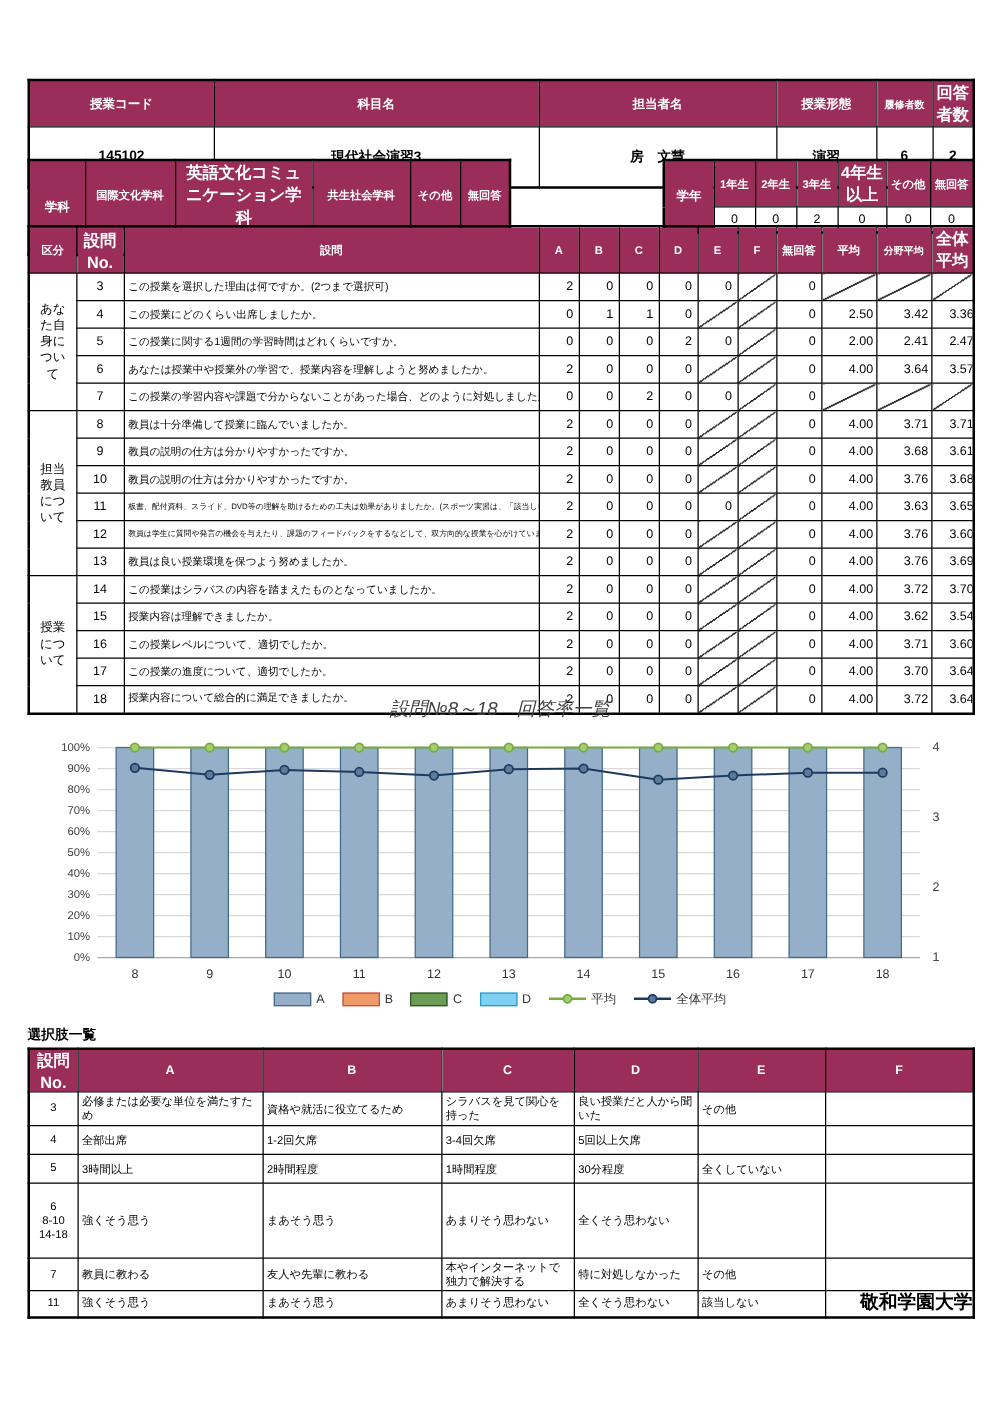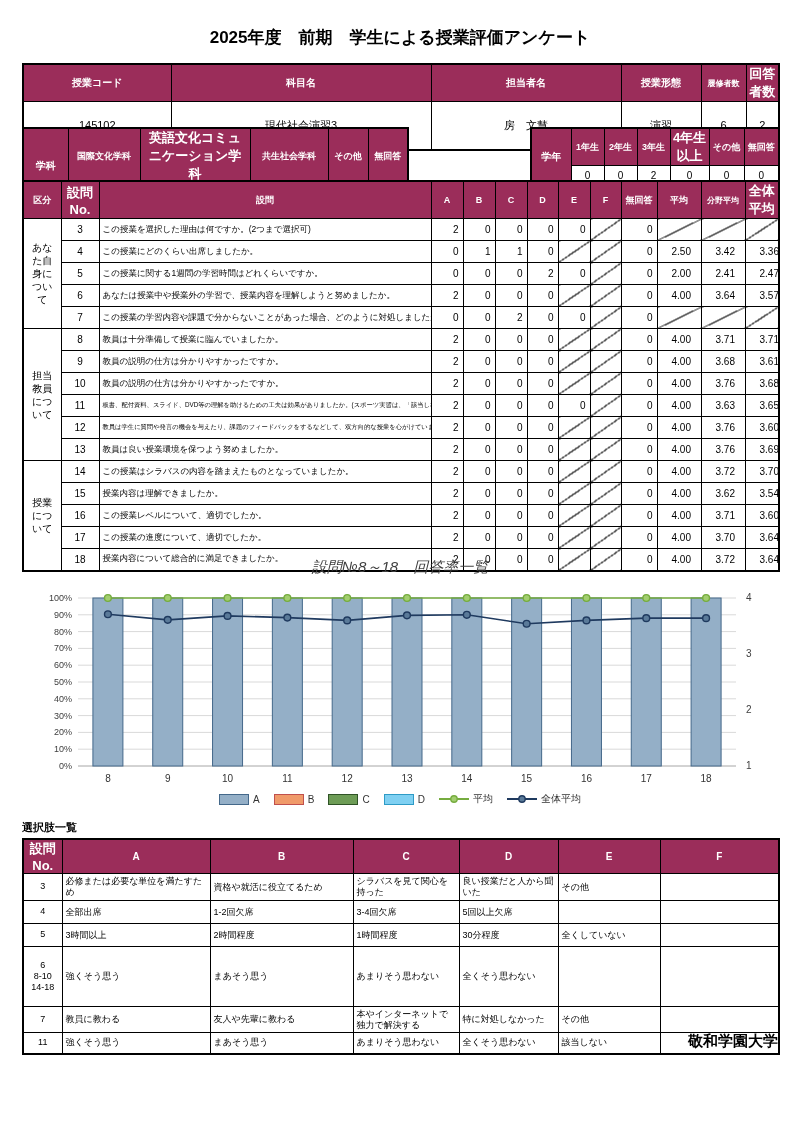--- a/index.html
+++ b/index.html
@@ -7,30 +7,30 @@
   .page{position:relative;width:800px;height:1131px;background:#fff;overflow:hidden;
         font-family:"Liberation Sans","DejaVu Sans",sans-serif;color:#000;}
   .title{position:absolute;top:26px;left:0;width:100%;text-align:center;
          font-size:17px;font-weight:bold;margin:0;}
   table{border-collapse:collapse;table-layout:fixed;}
   th,td{border:1px solid #000;padding:0 2px;overflow:hidden;}
   .tbl{position:absolute;border:2px solid #000;}
   .hdr{background:var(--maroon);color:#fff;font-weight:bold;text-align:center;font-size:10px;margin-left:24px;}
   .fs9{font-size:9px;} .fs8{font-size:8px;} .fs7{font-size:13px;}
   .cell{text-align:center;font-size:11px;background:#fff;}
-  .course tr.h{height:22px;} .course tr.v{height:48px;}
+  .course tr.h{height:22px;} .course tr.v{height:48px;font-weight:bold;}
   .mini tr{height:20px;} .mini .cell{font-size:10px;}
   
   .qtbl tr{height:22px;} .qtbl tr.h{height:20px;}
   .kubun{text-align:center;font-size:10px;line-height:1.3;word-break:break-all;background:#fff;padding:12px 4px;}
   .qno{text-align:center;font-size:10px;}
   .q{text-align:left;font-size:8.5px;white-space:nowrap;padding-left:3px;}
   .q.small{font-size:6.3px;}
   .num{text-align:right;font-size:10px;padding-right:4px;}
-  .avgc{text-align:left;font-size:10px;padding-left:14px;}
+  .avgc{text-align:right;font-size:10px;padding-left:14px;}
   .diag{background-image:linear-gradient(to bottom right,transparent calc(50% - 0.6px),
         #2b2b2b calc(50% - 0.6px),#2b2b2b calc(50% + 0.6px),transparent calc(50% + 0.6px));}
   
   .chart-title{position:absolute;top:558px;left:0;width:100%;text-align:center;
                font-size:15px;color:#3f3f3f;margin:0;font-weight:normal;font-style:italic;}
   .chart-wrap{position:absolute;left:22px;top:580px;width:756px;height:212px;}
   .legend{position:absolute;top:792px;left:0;width:100%;display:flex;justify-content:center;
           align-items:center;gap:14px;font-size:10px;color:#333;}
   .lg-item{display:flex;align-items:center;gap:4px;}
   .lg-sw{display:inline-block;width:28px;height:9px;border:1px solid #555;}
@@ -39,21 +39,20 @@
   .ctbl .cno{text-align:center;font-size:9px;white-space:pre-line;line-height:1.25;}
   .ctbl .copt{text-align:left;font-size:9px;white-space:pre-line;line-height:1.2;vertical-align:middle;padding:1px 3px;}
   .ctbl tr.h{height:18px;}
   .footer{position:absolute;right:22px;top:1032px;font-size:15px;font-weight:bold;}
 </style>
 </head>
 <body>
 
 <div class="page">
 
-  <h1 class="title">2025年度　前期　学生による授業評価アンケート</h1>
 
   <table class="tbl course" style="left:22px;top:63px;width:756px;">
     <colgroup>
         <col style="width:148px">
         <col style="width:260px">
         <col style="width:190px">
         <col style="width:80px">
         <col style="width:45px">
         <col style="width:33px">
       </colgroup>

